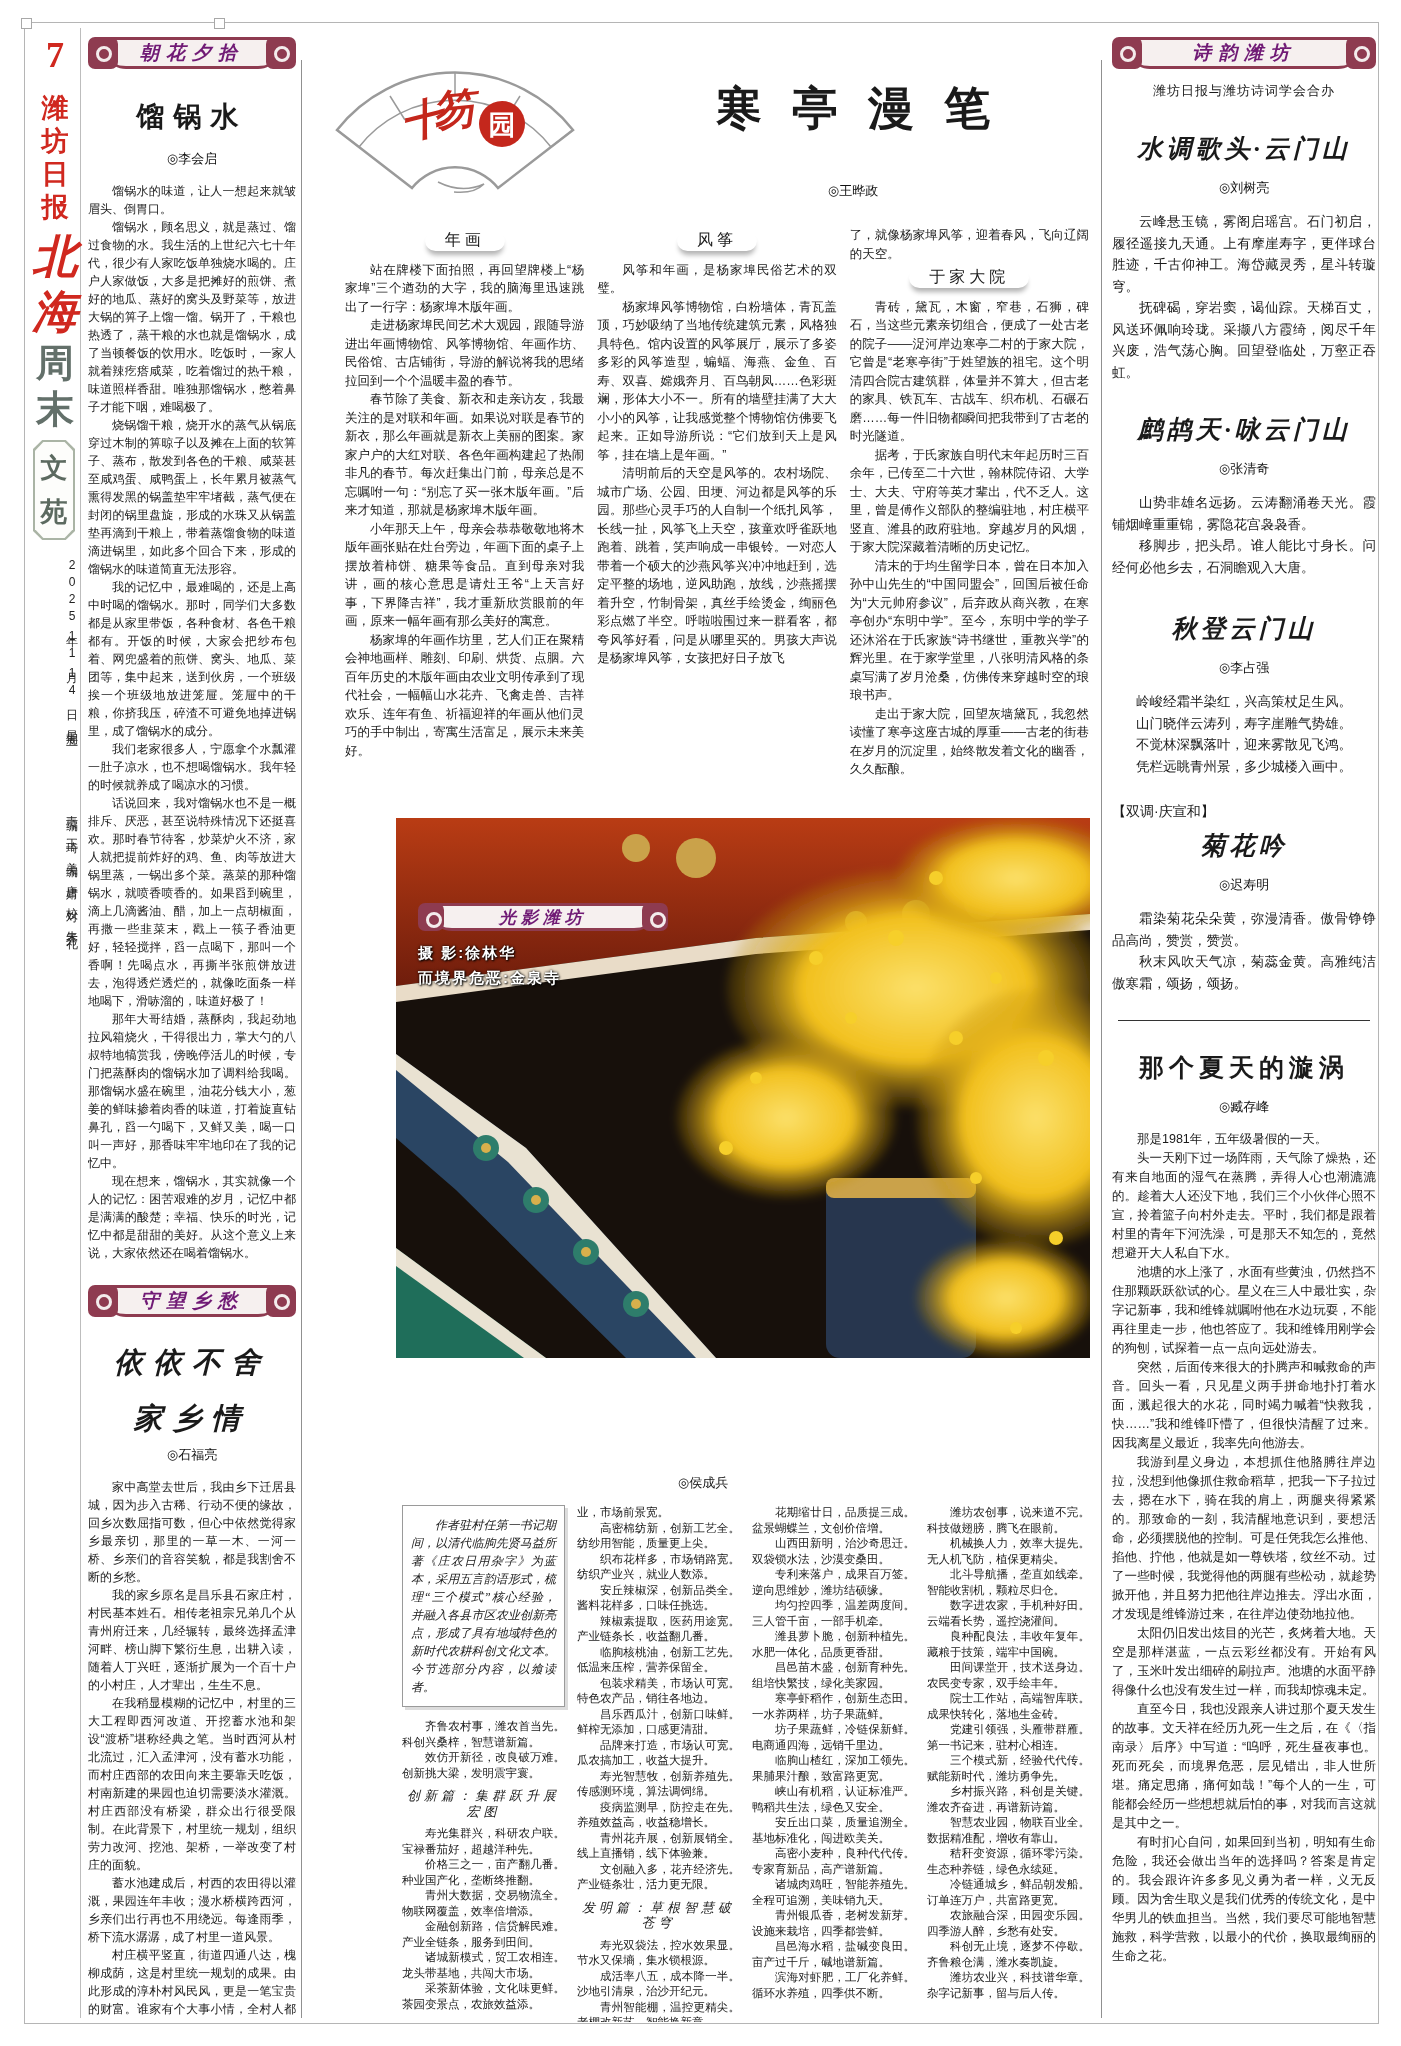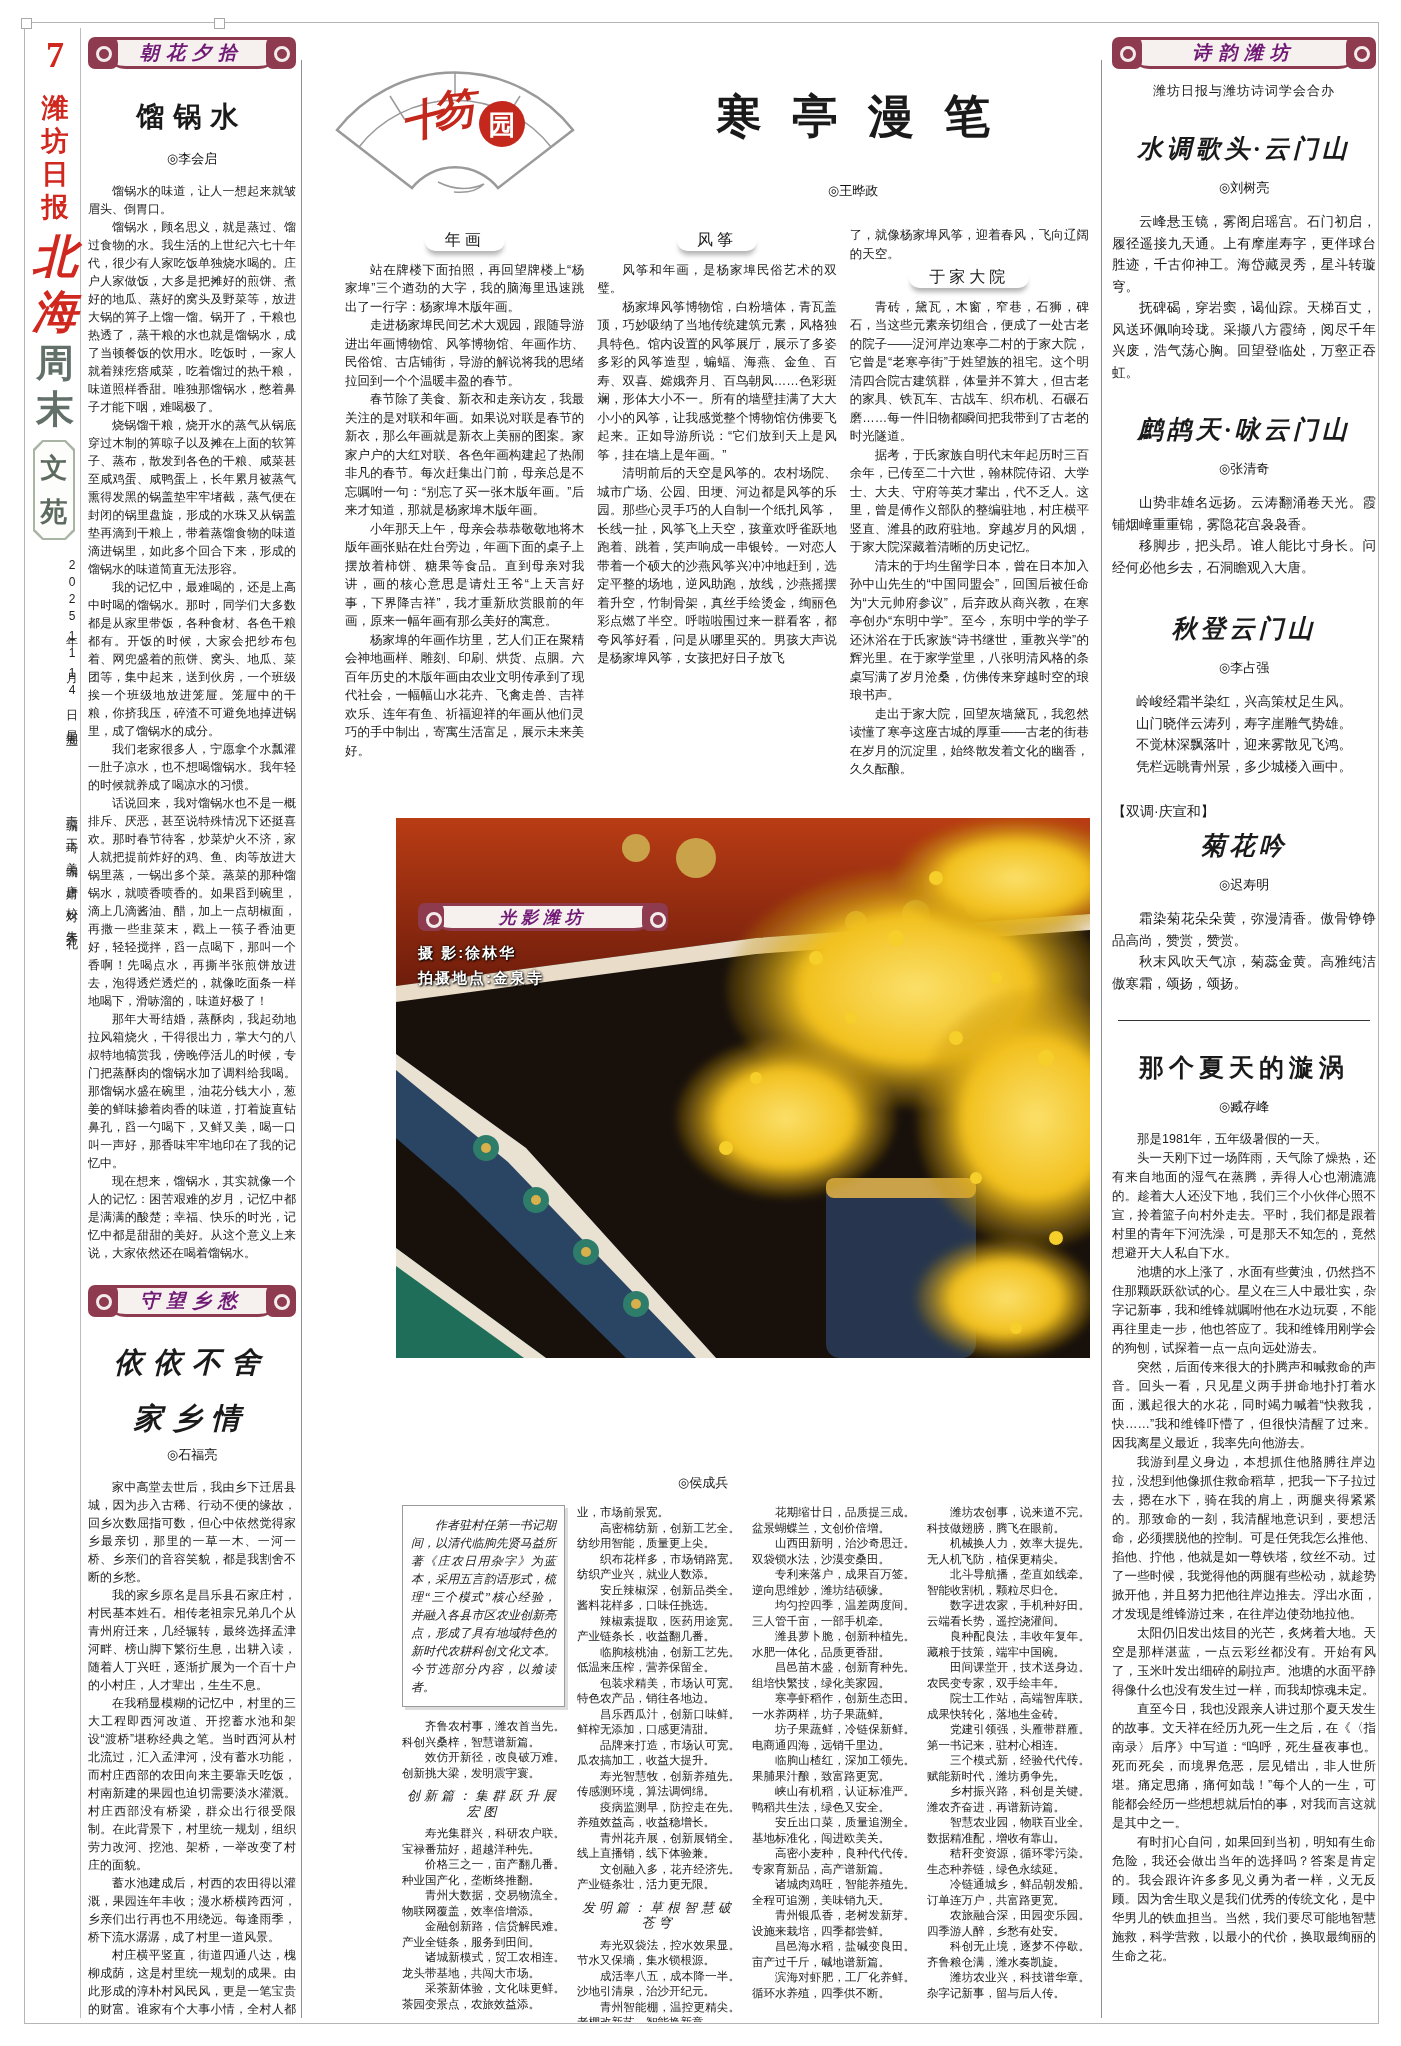--- a/index.html
+++ b/index.html
@@ -48,21 +48,21 @@
   
   .band-left{position:absolute;left:88px;top:30px;width:208px;height:1988px;overflow:hidden;}
   .t1{margin-top:22px;text-align:center;font-size:28px;font-weight:600;letter-spacing:9px;
       font-family:"Liberation Serif","DejaVu Serif",serif;}
   .t2{text-align:center;font-size:29px;font-weight:600;font-style:italic;letter-spacing:10px;
       font-family:"Liberation Serif","DejaVu Serif",serif;line-height:56px;}
   .lbody{font-size:12px;line-height:18px;}
   
   .band-center{position:absolute;left:312px;top:30px;width:782px;height:1992px;overflow:hidden;}
   .fanwrap{position:absolute;left:18px;top:14px;}
-  .ht-title{position:absolute;left:300px;right:0;top:56px;text-align:center;font-size:46px;font-weight:bold;
+  .ht-title{position:absolute;left:300px;right:0;top:48px;text-align:center;font-size:46px;font-weight:bold;
             letter-spacing:30px;text-indent:30px;font-family:"Liberation Serif","DejaVu Serif",serif;}
   .ht-byline{position:absolute;left:300px;right:0;top:152px;}
   .cols{position:absolute;left:33px;top:196px;width:744px;height:592px;display:flex;gap:13px;overflow:hidden;}
   .ccol{flex:1;font-size:12.5px;line-height:18.5px;}
   .pillrow{text-align:center;margin:4px 0 10px;}
   .pill{display:inline-block;padding:1px 20px;font-size:16px;letter-spacing:4px;background:#fff;
         border-radius:13px;box-shadow:0 6px 5px -2px rgba(0,0,0,0.3);}
   
   .photo{position:absolute;left:84px;top:788px;width:694px;height:540px;overflow:hidden;background:#150f0a;}
   .ph-caption{position:absolute;left:22px;top:78px;width:250px;}
@@ -292,21 +292,21 @@
       </svg>
       <div class="ph-caption">
         <div class="scroll" style="height:42px;">
           <span class="roll" style="width:26px;height:28px;"></span>
           <span class="ribbon" style="height:22px;">
               <span class="btxt" style="font-size:17px;letter-spacing:5px;">光影潍坊</span>
             </span>
           <span class="roll" style="width:26px;height:28px;"></span>
         </div>
         <div class="ph-lines">摄    影:徐林华</div>
-        <div class="ph-lines">拍摄地点:金泉寺</div>
+        <div class="ph-lines">而境界危恶:金泉寺</div>
       </div>
     </div>
 
     <div class="wn-byline byline">◎侯成兵</div>
     <div class="verse">
       <div class="vcol">
         <div class="introbox">作者驻村任第一书记期间，以清代临朐先贤马益所著《庄农日用杂字》为蓝本，采用五言韵语形式，梳理“三个模式”核心经验，并融入各县市区农业创新亮点，形成了具有地域特色的新时代农耕科创文化文本。今节选部分内容，以飨读者。</div>
         <div class="bodytext">
             <p>齐鲁农村事，潍农首当先。科创兴桑梓，智慧谱新篇。</p>
             <p>效仿开新径，改良破万难。创新挑大梁，发明震宇寰。</p>

